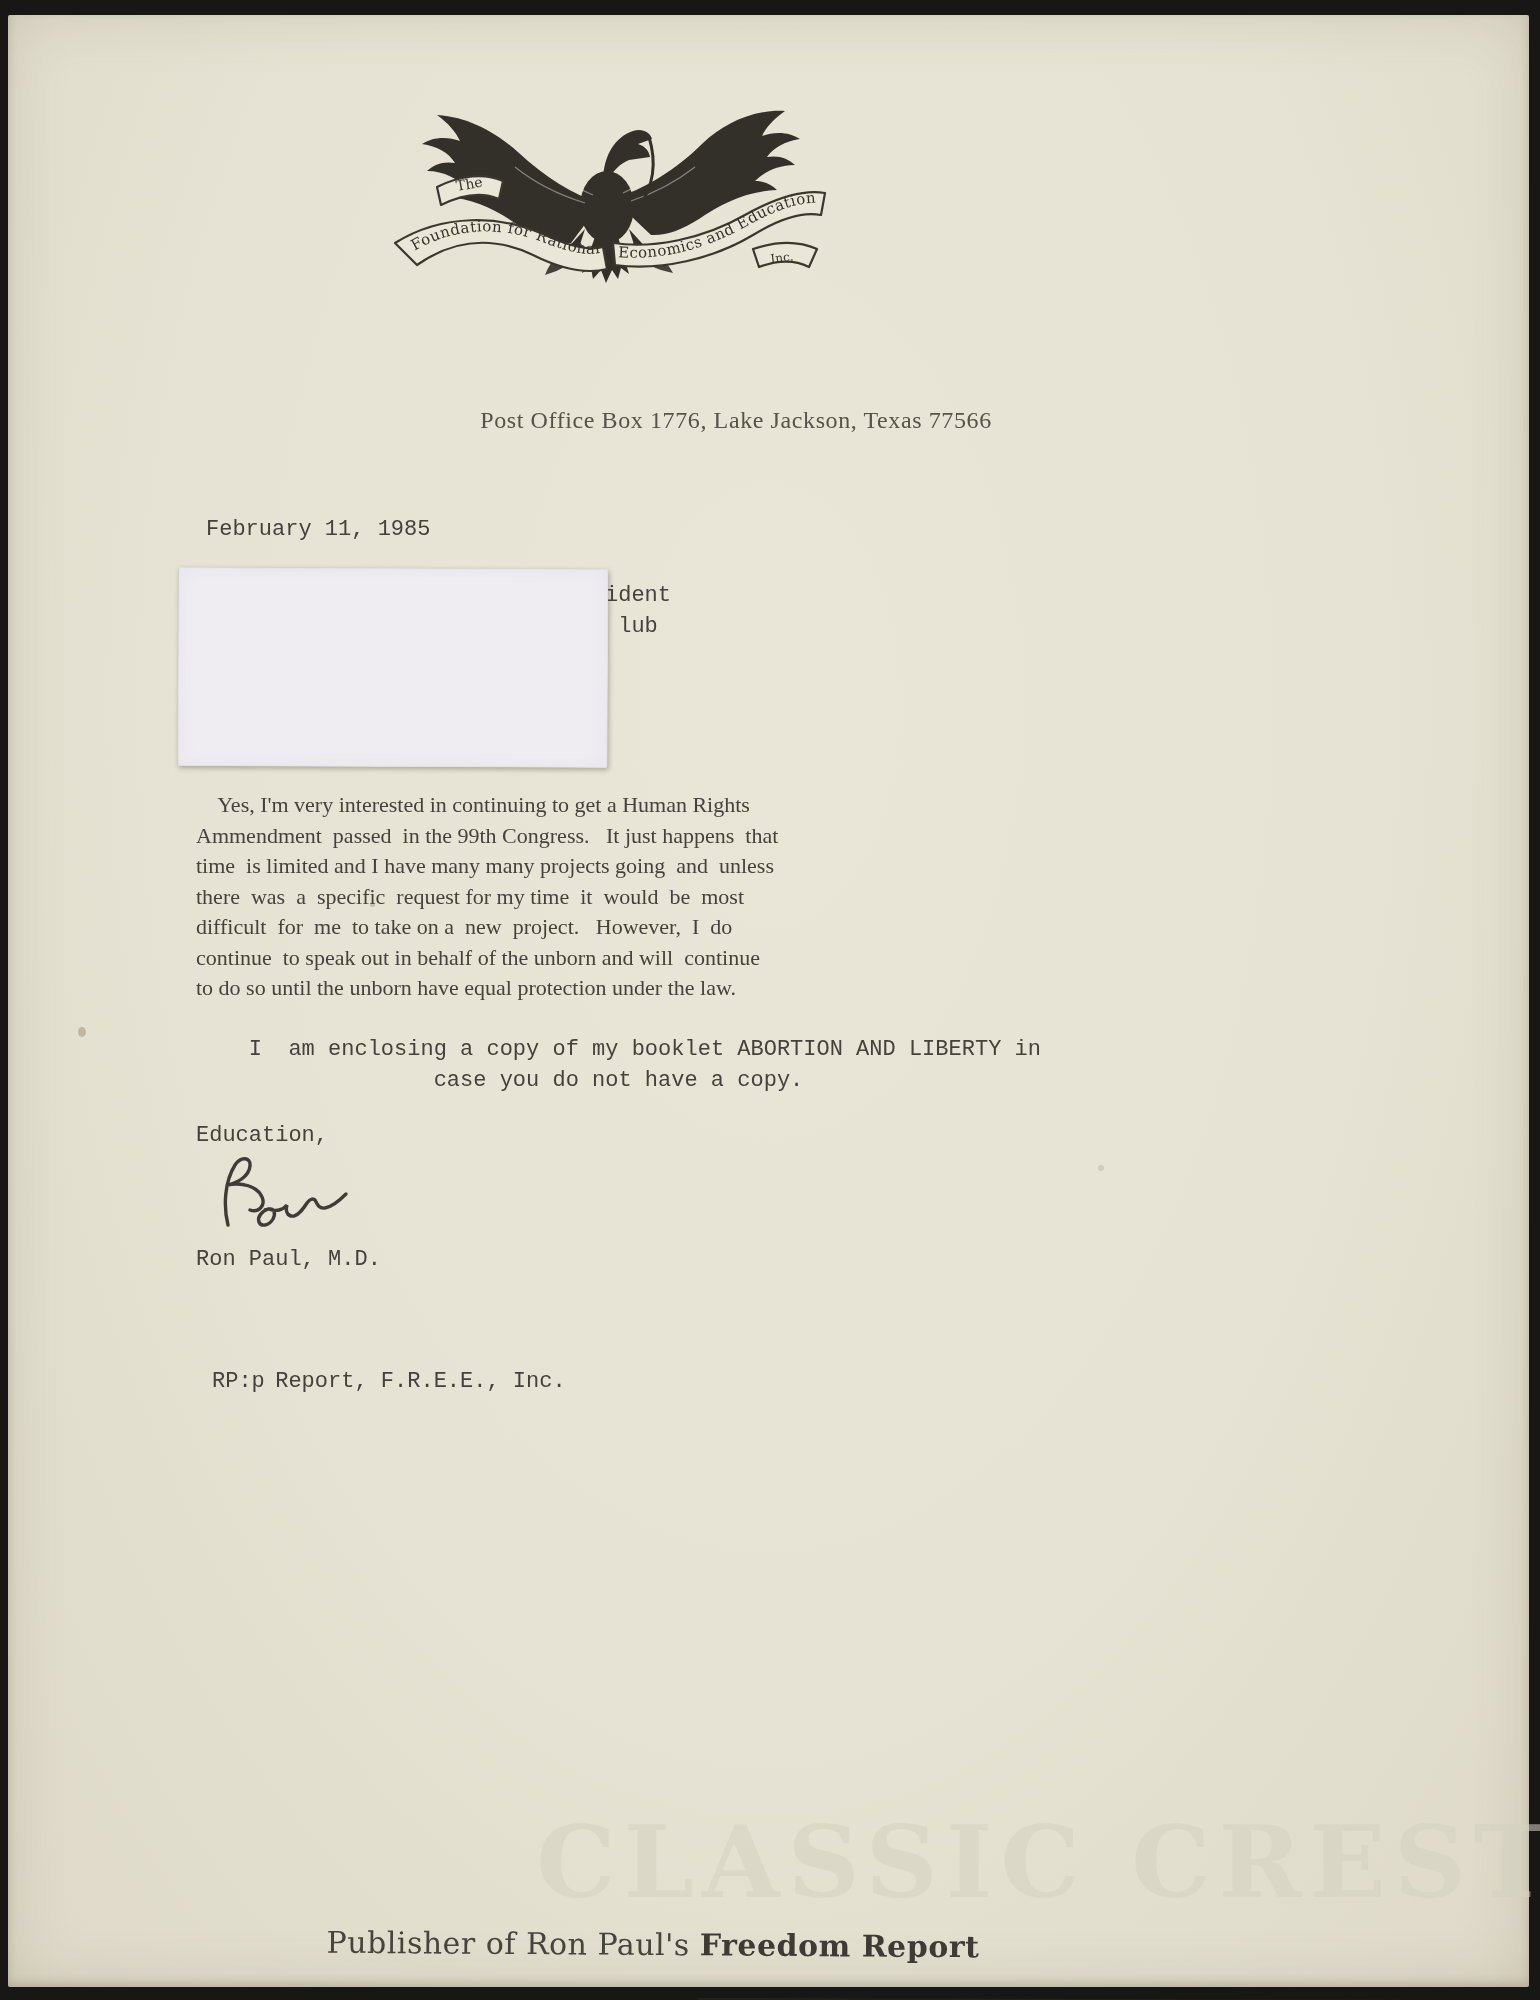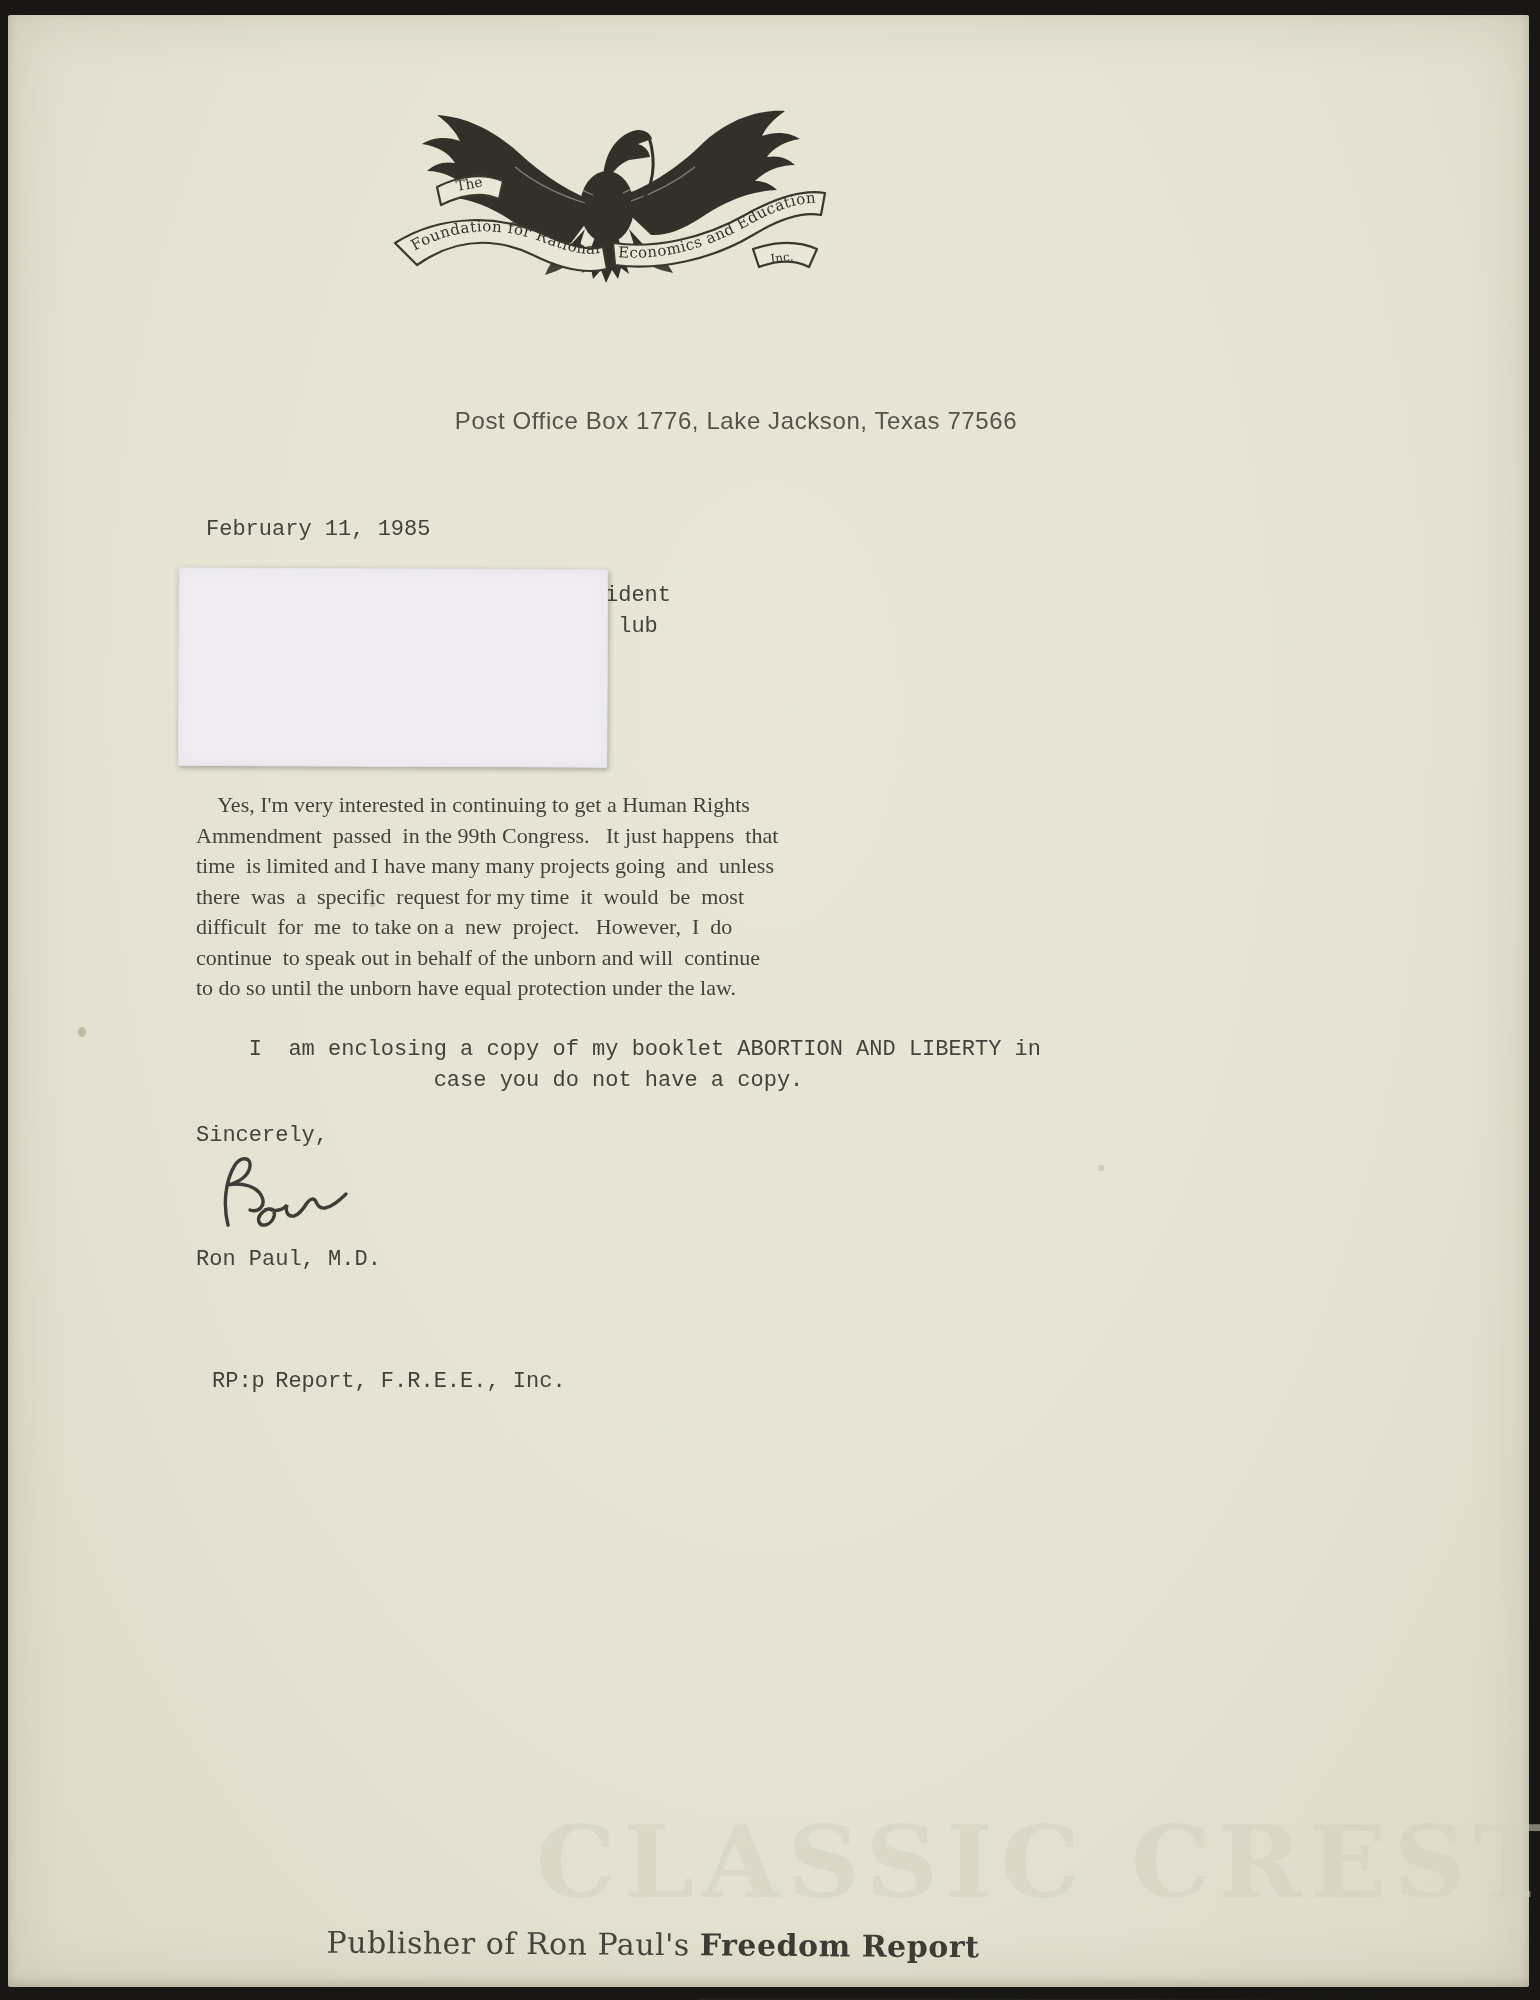--- a/index.html
+++ b/index.html
@@ -6,21 +6,21 @@
   .scene{position:relative;width:1540px;height:2000px;background:#181715;overflow:hidden;
          font-family:"Liberation Sans",sans-serif;}
   
   .paper{position:absolute;left:8px;top:15px;width:1521px;height:1972px;
          background:
            radial-gradient(ellipse at 50% 35%, #e9e6d7 0%, #e6e3d4 55%, #ded9c8 100%);
          box-shadow:inset 0 0 60px rgba(100,88,55,.16), inset 0 -4px 10px rgba(60,52,30,.18);
          border-radius:2px;}
   .mono{font-family:"Liberation Mono","DejaVu Sans Mono",monospace;color:#45423d;
         font-size:22px;line-height:30.5px;white-space:pre;}
-  .serifsm{font-family:Liberation Sans, sans-serif;}
+  .serifsm{font-family:Liberation Serif, serif;}
   .abs{position:absolute;}
   .address{left:428px;top:392px;width:600px;text-align:center;font-size:24px;
            letter-spacing:.6px;color:#57524a;}
   .date{left:198px;top:500px;}
   .fragments{left:597px;top:566px;text-align:center;}
   .para1{left:188px;top:775px;font-family:Liberation Serif, serif;}
   .para2{left:188px;top:1020px;text-align:center;}
   .closing{left:188px;top:1106px;}
   .sig{left:200px;top:1136px;width:150px;height:92px;}
   .sigblock{left:188px;top:1230px;}
@@ -108,21 +108,21 @@
     <div class="abs mono para1">    Yes, I'm very interested in continuing to get a Human Rights
 Ammendment  passed  in the 99th Congress.   It just happens  that
 time  is limited and I have many many projects going  and  unless
 there  was  a  specific  request for my time  it  would  be  most
 difficult  for  me  to take on a  new  project.   However,  I  do
 continue  to speak out in behalf of the unborn and will  continue
 to do so until the unborn have equal protection under the law.</div>
     <div class="abs mono para2">    I  am enclosing a copy of my booklet ABORTION AND LIBERTY in
 case you do not have a copy.</div>
 
-    <div class="abs mono closing">Sincerely,</div>
+    <div class="abs mono closing">Education,</div>
 
     <svg class="abs sig" viewBox="0 0 150 92" aria-label="Ron">
       <g fill="none" stroke="#3f3c38" stroke-width="3.4" stroke-linecap="round">
         <path d="M20,74 C15,54 17,30 27,14 C33,5 43,6 42,15 C41,25 30,32 19,34 C34,31 49,35 54,46 C58,55 50,62 42,59"></path>
         <path d="M60,58 C54,60 49,66 51,71 C53,76 61,75 65,68 C68,62 66,57 61,58 C68,61 75,59 79,54 C77,61 80,66 86,65 C91,64 95,58 99,52 C102,48 105,47 107,49 C109,53 111,58 117,57 C124,56 131,50 138,43"></path>
       </g>
     </svg>
 
     <div class="abs mono sigblock"><span>Ron Paul, M.D.</span><br>
       <br>

